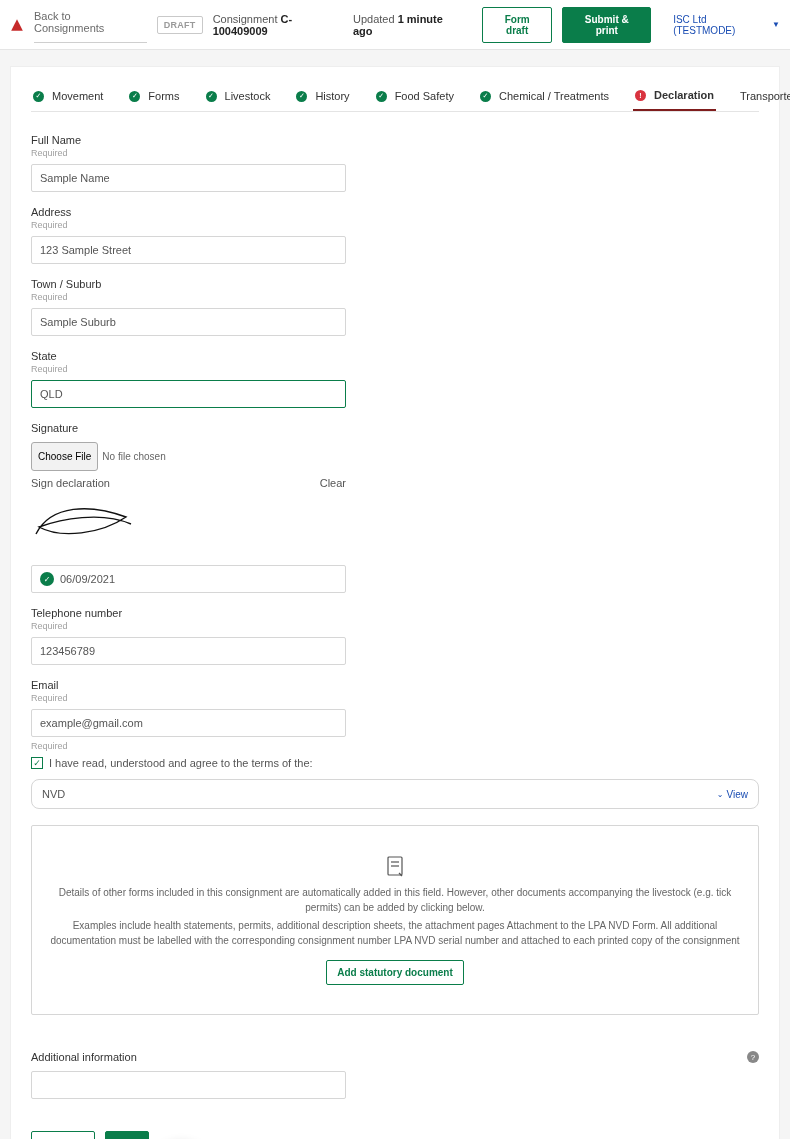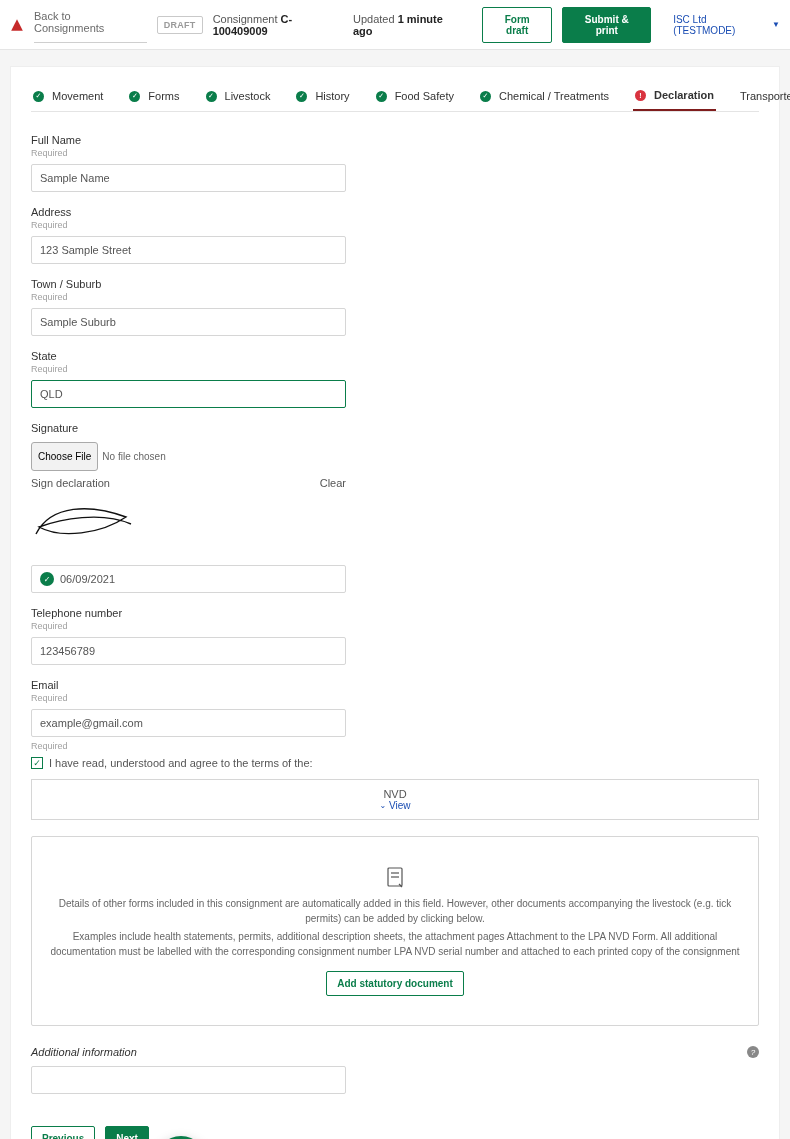--- a/index.html
+++ b/index.html
@@ -160,37 +160,35 @@
     width: 12px; height: 12px;
     border: 1.5px solid #0a7d4a;
     display: inline-flex; align-items: center; justify-content: center;
     color: #0a7d4a; font-size: 9px;
   }
   .nvd-row {
     border: 1px solid #d6d6d6;
     padding: 8px 10px;
     font-size: 11px; color: #555;
     display: flex; justify-content: space-between; align-items: center;
-    border-radius: 0;
-    flex-direction: column;
+    border-radius: 8px;
   }
   .nvd-view { color: #1a4db3; font-size: 10px; display: inline-flex; align-items: center; gap: 3px; }
   .doc-panel {
     border: 1px solid #d6d6d6;
     padding: 29px 14px;
     text-align: center;
     margin-top: 16px;
     border-radius: 2px;
   }
   .doc-panel .doc-icon { margin-bottom: 6px; color: #666; }
   .doc-panel p { font-size: 10px; color: #666; line-height: 1.45; margin-bottom: 4px; }
   .addinfo-row {
     display: flex; justify-content: space-between; align-items: center;
-    margin-top: 20px;
-    font-style: italic;
+    margin-top: 36px;
   }
   .help-icon {
     width: 12px; height: 12px; border-radius: 50%;
     background: #888; color: #fff; font-size: 8px;
     display: inline-flex; align-items: center; justify-content: center;
   }
   .nav-buttons {
     margin-top: 32px;
     display: flex; gap: 10px; align-items: center;
   }

